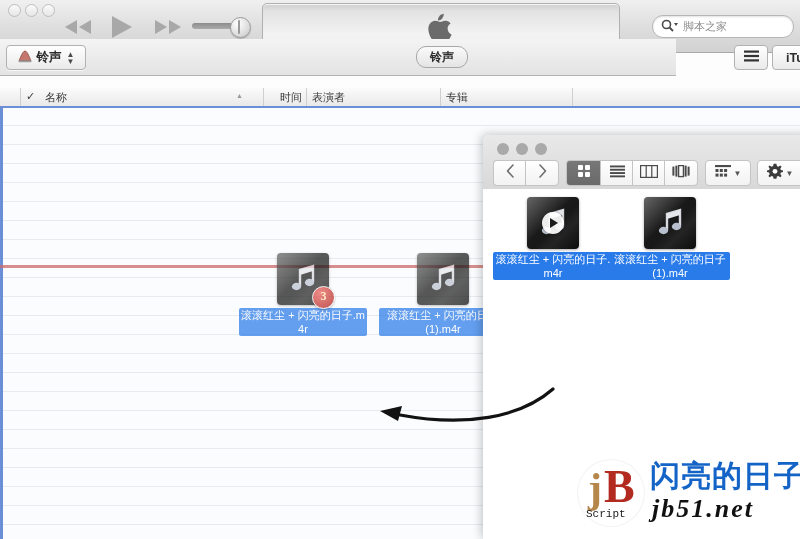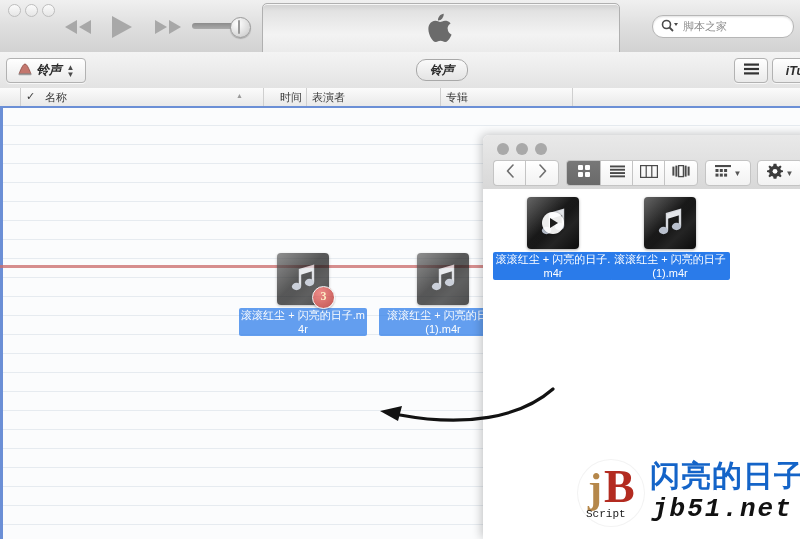--- a/index.html
+++ b/index.html
@@ -51,24 +51,23 @@
 
   
   #search-field{left:652px;top:15px;width:140px;height:21px;border-radius:11px;
     background:#ffffff;border:1px solid #b6b6b6;
     box-shadow:inset 0 1px 2px rgba(0,0,0,.12);}
   #search-icon-wrap{left:8px;top:3px;}
   #search-placeholder{left:30px;top:3px;font-size:11px;color:#8d8d8d;white-space:nowrap;}
 
   
   #itunes-navbar{
-    left:0;top:52px;width:800px;height:36px;
+    left:0;top:39px;width:676px;height:36px;
     background:linear-gradient(to bottom,#f4f4f4,#e3e3e3);
     border-bottom:1px solid #b4b4b4;
-    font-style:italic;
   }
   .navbtn{
     position:absolute;border:1px solid #b2b2b2;border-radius:4px;
     background:linear-gradient(to bottom,#ffffff,#eaeaea);
     box-shadow:0 1px 0 rgba(255,255,255,.7);
     display:flex;align-items:center;justify-content:center;
     font-size:12px;color:#2d2d2d;
   }
   #source-button{left:6px;top:6px;width:78px;height:23px;}
   #source-bell{margin-right:5px;}
@@ -205,21 +204,21 @@
     box-shadow:0 0 0 1px rgba(0,0,0,.05);}
   #wm-j{position:absolute;left:10px;top:6px;font-size:42px;font-weight:bold;color:#b5874a;
     font-family:"Liberation Serif",serif;line-height:44px;}
   #wm-b{position:absolute;left:26px;top:4px;font-size:46px;font-weight:bold;color:#b32b20;
     font-family:"Liberation Serif",serif;line-height:46px;}
   #wm-script{position:absolute;left:8px;top:48px;font-size:11px;color:#1a1a1a;
     font-family:"Liberation Mono",monospace;}
   #wm-cn{left:72px;top:4px;font-size:30px;font-weight:bold;color:#1464c8;
     letter-spacing:1px;white-space:nowrap;}
   #wm-url{left:74px;top:42px;font-size:26px;font-weight:bold;color:#111111;
-    font-family:Liberation Mono, monospace;font-style:italic;letter-spacing:2px;white-space:nowrap;}
+    font-family:Liberation Serif, serif;font-style:italic;letter-spacing:2px;white-space:nowrap;}
 </style>
 </head>
 <body>
 
 <div id="itunes-window" class="abs">
 
   <div id="itunes-titlebar" class="abs">
     <div id="tl-close" class="traffic"></div>
     <div id="tl-min" class="traffic"></div>
     <div id="tl-max" class="traffic"></div>

